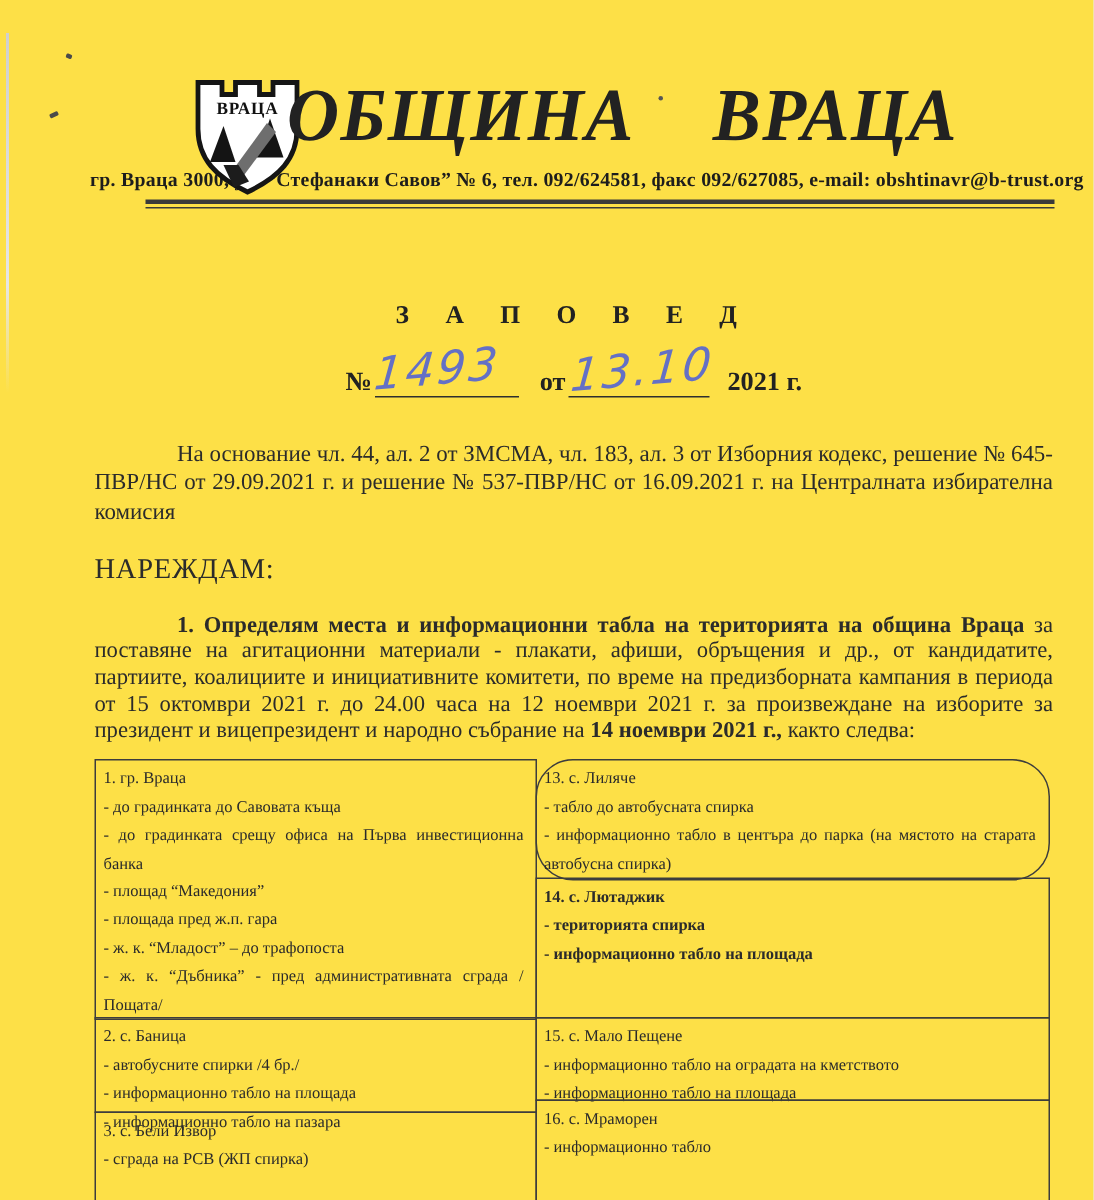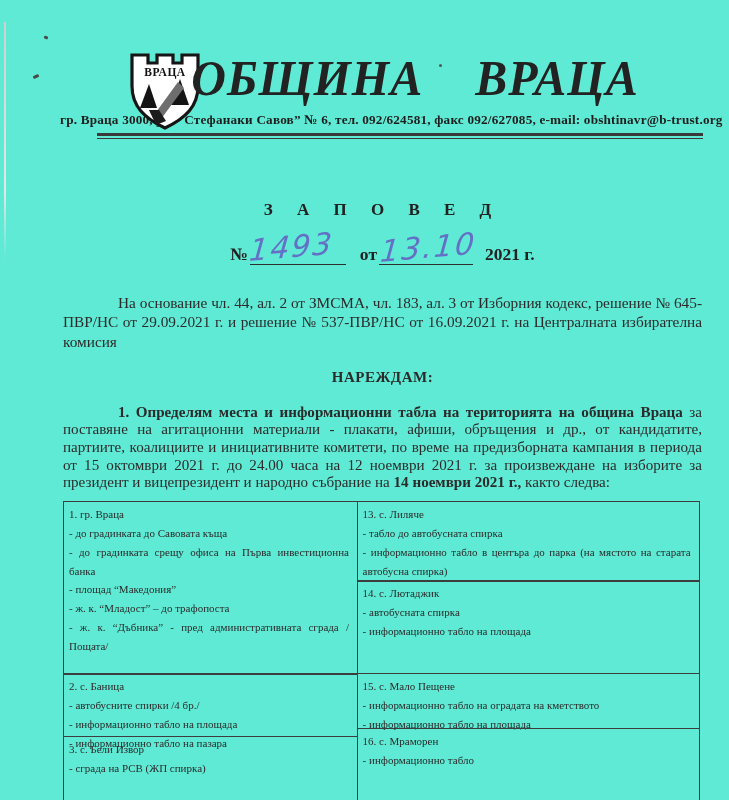--- a/index.html
+++ b/index.html
@@ -1,20 +1,20 @@
 <!DOCTYPE html>
 <html style="--hw: #6470c5;"><head>
 <meta charset="utf-8">
 <style>
   html,body{margin:0;padding:0;background:#e9e9e9;}
   .page{
     position:relative;
     width:729px;height:800px;
     margin:0 auto;
-    background:#5eead4;
+    background:#fde047;
     overflow:hidden;
     font-family:"Liberation Serif", serif;
     color:#2b2b2b;
     -webkit-font-smoothing:antialiased;
   }
   
   .scan-edge{position:absolute;left:4px;top:22px;width:2px;height:240px;
     background:linear-gradient(#cfcfcf,#e6e6e6 70%,transparent);}
   .speck{position:absolute;background:#4a4a4a;border-radius:1px;}
   .speck.s1{left:44px;top:36px;width:4px;height:3px;transform:rotate(20deg);}
@@ -43,39 +43,39 @@
   .hw-text{position:absolute;left:0;bottom:-5px;white-space:nowrap;
     font-family:"DejaVu Sans", sans-serif;font-style:italic;font-weight:normal;
     font-size:30px;color:var(--hw,#6470c5);letter-spacing:2px;
     transform:rotate(-5deg) skewX(-10deg);transform-origin:left bottom;}
   .hw-slot.num .hw-text{left:-2px;bottom:-4px;}
   .ot{margin-left:14px;}
   .year{margin-left:2px;}
   
   .preamble{margin:27px 27px 0 63px;font-size:15.3px;line-height:19.3px;
     text-align:justify;text-align-last:left;text-indent:55px;}
-  .command{margin:18px 27px 0 63px;text-align:center;font-weight:bold;font-size:15px;
+  .command{margin:18px 27px 0 63px;text-align:left;font-weight:normal;font-size:19px;
     letter-spacing:0.5px;}
   .item1{margin:18px 27px 0 63px;font-size:15.1px;line-height:17.6px;
     text-align:justify;text-align-last:left;text-indent:55px;}
   
   .loc-table{margin:9px 0 0 63px;width:638px;display:flex;align-items:flex-start;}
   .col{display:flex;flex-direction:column;}
   .col-left{width:295px;}
   .col-right{width:343px;margin-left:-1.4px;}
   .cell{box-sizing:border-box;border:1.4px solid #3d3d3d;margin-top:-1.4px;
     padding:3px 8px 0 5px;font-size:11px;line-height:18.9px;}
   .cell:first-child{margin-top:0;}
   .cell-title{text-align:left;}
   .cell-item{text-align:justify;text-align-last:left;}
   .col-left  .cell:nth-child(1){height:174px;}
   .col-left  .cell:nth-child(2){height:64px;}
   .col-left  .cell:nth-child(3){height:92px;}
-  .col-right .cell:nth-child(1){height:81px;}
-  .col-right .cell:nth-child(2){height:94px;}
+  .col-right .cell:nth-child(1){height:81px;border-radius:25px;}
+  .col-right .cell:nth-child(2){height:94px;font-weight:bold;}
   .col-right .cell:nth-child(3){height:56px;}
   .col-right .cell:nth-child(4){height:92px;}
 </style>
 </head>
 <body>
 
 <div class="page">
 
   <div class="scan-edge"></div>
   <div class="speck s1"></div>
@@ -122,20 +122,21 @@
 
   <p class="item1"><b>1. Определям места и информационни табла на територията на община Враца</b><span> за поставяне на агитационни материали - плакати, афиши, обръщения и др., от кандидатите, партиите, коалициите и инициативните комитети, по време на предизборната кампания в периода от 15 октомври 2021 г. до 24.00 часа на 12 ноември 2021 г. за произвеждане на изборите за президент и вицепрезидент и народно събрание на </span><b>14 ноември 2021 г.,</b><span> както следва:</span></p>
 
   <div class="loc-table">
     <div class="col col-left">
         <div class="cell">
           <div class="cell-title">1. гр. Враца</div>
           <div class="cell-item">- до градинката до Савовата къща</div>
           <div class="cell-item">- до градинката срещу офиса на Първа инвестиционна банка</div>
           <div class="cell-item">- площад “Македония”</div>
+          <div class="cell-item">- площада пред ж.п. гара</div>
           <div class="cell-item">- ж. к. “Младост” – до трафопоста</div>
           <div class="cell-item">- ж. к. “Дъбника” - пред административната сграда  /Пощата/</div>
         </div>
         <div class="cell">
           <div class="cell-title">2. с. Баница</div>
           <div class="cell-item">- автобусните спирки /4 бр./</div>
           <div class="cell-item">- информационно табло на площада</div>
           <div class="cell-item">- информационно табло на пазара</div>
         </div>
         <div class="cell">
@@ -144,21 +145,21 @@
         </div>
       </div>
     <div class="col col-right">
         <div class="cell">
           <div class="cell-title">13. с. Лиляче</div>
           <div class="cell-item">- табло до автобусната спирка</div>
           <div class="cell-item">- информационно табло в центъра до парка (на мястото на старата автобусна спирка)</div>
         </div>
         <div class="cell">
           <div class="cell-title">14. с. Лютаджик</div>
-          <div class="cell-item">- автобусната спирка</div>
+          <div class="cell-item">- територията спирка</div>
           <div class="cell-item">- информационно табло на площада</div>
         </div>
         <div class="cell">
           <div class="cell-title">15. с. Мало Пещене</div>
           <div class="cell-item">- информационно табло на оградата на кметството</div>
           <div class="cell-item">- информационно табло на площада</div>
         </div>
         <div class="cell">
           <div class="cell-title">16. с. Мраморен</div>
           <div class="cell-item">- информационно табло</div>

